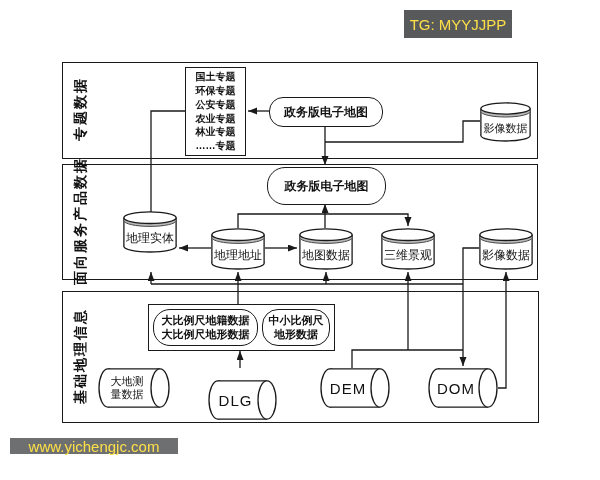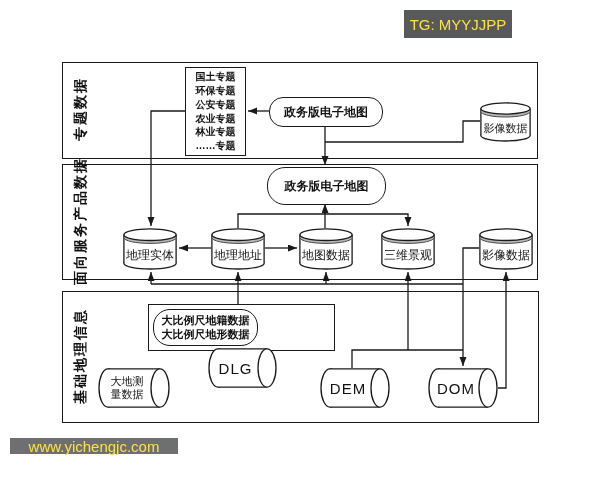--- a/index.html
+++ b/index.html
@@ -108,21 +108,21 @@
       <ellipse class="shade" cx="25.5" cy="9.4" rx="24.6" ry="5.6"></ellipse>
       <ellipse class="s" cx="25.5" cy="6.5" rx="24.6" ry="5.6"></ellipse>
     </svg>
     <span class="lbl vlbl vlbl-sm">影像数据</span>
   </div>
 
   <div class="stadium emap-text" style="left:267px;top:167px;width:117px;height:36px;border-radius:18px">
     <div>政务版电子地图</div>
   </div>
 
-  <div class="cyl" style="left:123px;top:228px;width:54px;height:42px">
+  <div class="cyl" style="left:123px;top:211px;width:54px;height:42px">
     <svg width="54" height="42" viewBox="0 0 54 42">
       <ellipse class="s" cx="27" cy="35.2" rx="26.1" ry="5.8"></ellipse>
       <rect class="f" x="0.9" y="6.6" width="52.2" height="28.6"></rect>
       <line x1="0.9" y1="6.6" x2="0.9" y2="35.2"></line>
       <line x1="53.1" y1="6.6" x2="53.1" y2="35.2"></line>
       <ellipse class="shade" cx="27" cy="9.6" rx="26.1" ry="5.8"></ellipse>
       <ellipse class="s" cx="27" cy="6.7" rx="26.1" ry="5.8"></ellipse>
     </svg>
     <span class="lbl vlbl">地理实体</span>
   </div>
@@ -169,35 +169,39 @@
       <ellipse class="s" cx="27" cy="6.7" rx="26.1" ry="5.8"></ellipse>
     </svg>
     <span class="lbl vlbl">影像数据</span>
   </div>
 
   <div class="box" style="left:148px;top:304px;width:185px;height:45px"></div>
   <div class="stadium st-sm" style="left:153px;top:309px;width:103px;height:35px;border-radius:17px">
     <div>大比例尺地籍数据</div>
     <div>大比例尺地形数据</div>
   </div>
+  <div class="stadium st-sm" style="left:262px;top:309px;width:66px;height:35px;border-radius:16px">
+    <div>中小比例尺</div>
+    <div>地形数据</div>
+  </div>
 
   <div class="cyl" style="left:98px;top:368px;width:72px;height:40px">
     <svg width="72" height="40" viewBox="0 0 72 40">
       <ellipse class="s" cx="10" cy="20" rx="9" ry="19.2"></ellipse>
       <rect class="f" x="10" y="0.9" width="52" height="38.2"></rect>
       <line x1="10" y1="0.9" x2="62" y2="0.9"></line>
       <line x1="10" y1="39.1" x2="62" y2="39.1"></line>
       <ellipse class="s" cx="62" cy="20" rx="9" ry="19.2"></ellipse>
     </svg>
     <span class="lbl hlbl cjk">
       <span>大地测</span>
       <span>量数据</span>
     </span>
   </div>
-  <div class="cyl" style="left:208px;top:348px;width:69px;height:40px">
+  <div class="cyl" style="left:208px;top:380px;width:69px;height:40px">
     <svg width="69" height="40" viewBox="0 0 69 40">
       <ellipse class="s" cx="10" cy="20" rx="9" ry="19.2"></ellipse>
       <rect class="f" x="10" y="0.9" width="49" height="38.2"></rect>
       <line x1="10" y1="0.9" x2="59" y2="0.9"></line>
       <line x1="10" y1="39.1" x2="59" y2="39.1"></line>
       <ellipse class="s" cx="59" cy="20" rx="9" ry="19.2"></ellipse>
     </svg>
     <span class="lbl hlbl">DLG</span>
   </div>
   <div class="cyl" style="left:320px;top:368px;width:70px;height:40px">

